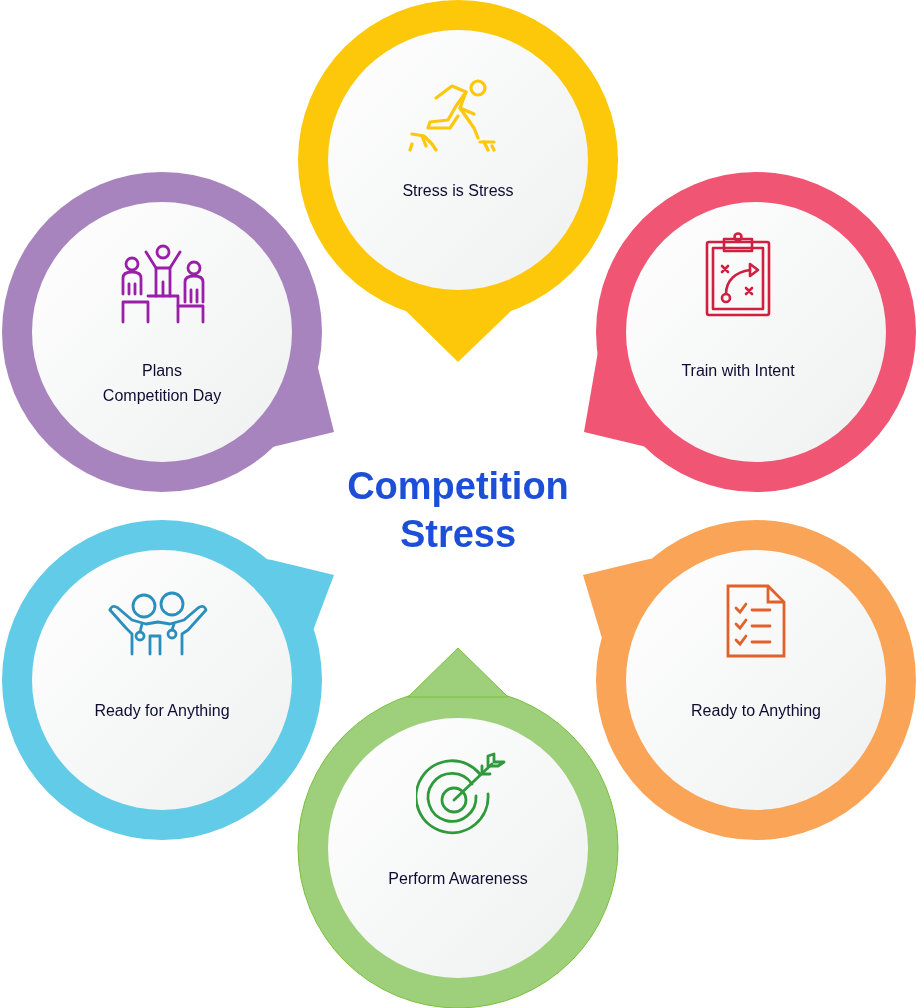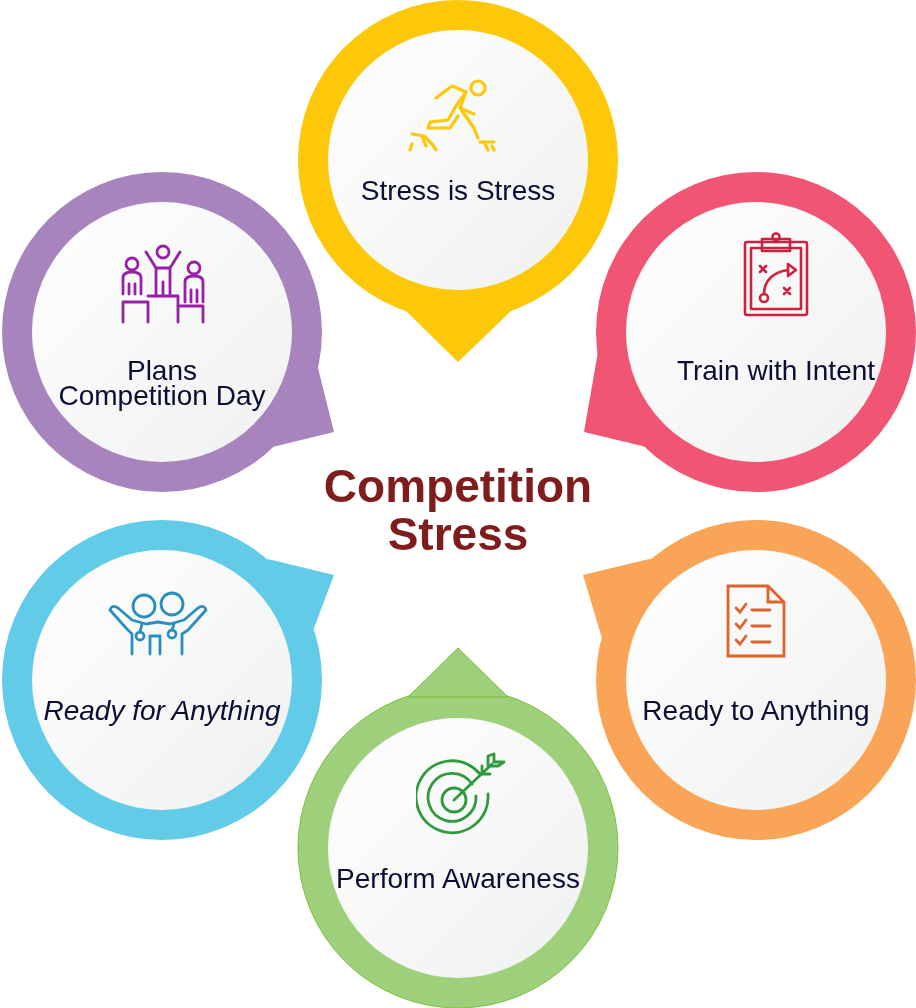--- a/index.html
+++ b/index.html
@@ -1,25 +1,25 @@
 <!DOCTYPE html>
 <html><head>
 <meta charset="utf-8">
 <style>
   html, body { margin: 0; padding: 0; background: #ffffff; }
   body { width: 916px; height: 1008px; position: relative; overflow: hidden;
          font-family: "Liberation Sans", "DejaVu Sans", sans-serif; }
   #diagram { position: absolute; left: 0; top: 0; width: 916px; height: 1008px; }
   .node { position: absolute; }
   .node .label { position: absolute; left: 0; width: 100%; text-align: center;
-                 color: #0d0d33; font-size: 28px; line-height: 25px; }
+                 color: #0d0d33; font-size: 16px; line-height: 25px; }
   .node .icon { position: absolute; }
   #center-title { position: absolute; left: 300px; top: 462px; width: 316px;
-                  text-align: center; color: #7f1d1d; font-weight: bold;
-                  font-size: 46px; line-height: 48px; }
+                  text-align: center; color: #1d4ed8; font-weight: bold;
+                  font-size: 38px; line-height: 48px; }
 </style>
 </head>
 <body>
 
 <div id="diagram">
 
   <svg width="916" height="1008" viewBox="0 0 916 1008" style="position:absolute;left:0;top:0">
     <defs>
       <linearGradient id="innerGrad" x1="0" y1="0" x2="1" y2="1">
         <stop offset="0" stop-color="#ffffff"></stop>
@@ -78,21 +78,21 @@
       <path d="M4 58 L16 60 L24 68 L28 74"></path>
       <path d="M14 60 L18 70"></path>
       <path d="M4 68 L2 74"></path>
       <path d="M72 66 L86 66"></path>
       <path d="M76 66 L80 74"></path>
       <path d="M84 70 L86 74"></path>
     </svg>
     <div class="label" style="top:148px;">Stress is Stress</div>
   </div>
 
-  <div class="node" style="left:646px;top:202px;width:260px;height:260px;">
+  <div class="node" style="left:608px;top:202px;width:260px;height:260px;">
     <svg class="icon" style="left:96px;top:30px" width="68" height="86" viewBox="0 0 68 86" fill="none" stroke="#d0203f" stroke-width="2.6" stroke-linecap="round" stroke-linejoin="round">
       <rect x="3" y="10" width="62" height="73" rx="2"></rect>
       <rect x="9" y="16" width="50" height="61"></rect>
       <rect x="20" y="7" width="28" height="12"></rect>
       <circle cx="34" cy="5" r="3.5"></circle>
       <path d="M18 34 L24 40 M24 34 L18 40"></path>
       <path d="M42 56 L48 62 M48 56 L42 62"></path>
       <circle cx="22" cy="66" r="4"></circle>
       <path d="M22 62 C22 48 32 40 46 38"></path>
       <path d="M46 32 L54 38 L46 44 Z"></path>
@@ -115,21 +115,21 @@
       <path d="M3 78 L3 58 L28 58 L28 78"></path>
       <path d="M28 52 L58 52 L58 78"></path>
       <path d="M58 62 L83 62 L83 78"></path>
     </svg>
     <div class="label" style="top:156px;">
       <div>Plans</div>
       <div>Competition Day</div>
     </div>
   </div>
 
-  <div class="node" style="left:32px;top:550px;width:260px;height:260px;font-style:italic;">
+  <div class="node" style="left:32px;top:550px;width:260px;height:260px;">
     <svg class="icon" style="left:74px;top:40px" width="104" height="70" viewBox="0 0 104 70" fill="none" stroke="#2a8fbf" stroke-width="2.8" stroke-linecap="round" stroke-linejoin="round">
       <circle cx="38" cy="16" r="11"></circle>
       <circle cx="66" cy="14" r="11"></circle>
       <path d="M4 20 Q6 14 12 18 L26 30 L40 34 L52 32 L64 34 L78 30 L92 18 Q98 14 100 20 L82 40 L76 44 L76 64"></path>
       <path d="M4 20 L20 38 L26 44 L26 64"></path>
       <path d="M44 64 L44 46 L54 46 L54 64"></path>
       <path d="M36 34 L34 42"></path>
       <circle cx="34" cy="46" r="4"></circle>
       <path d="M68 34 L66 40"></path>
       <circle cx="66" cy="44" r="4"></circle>

